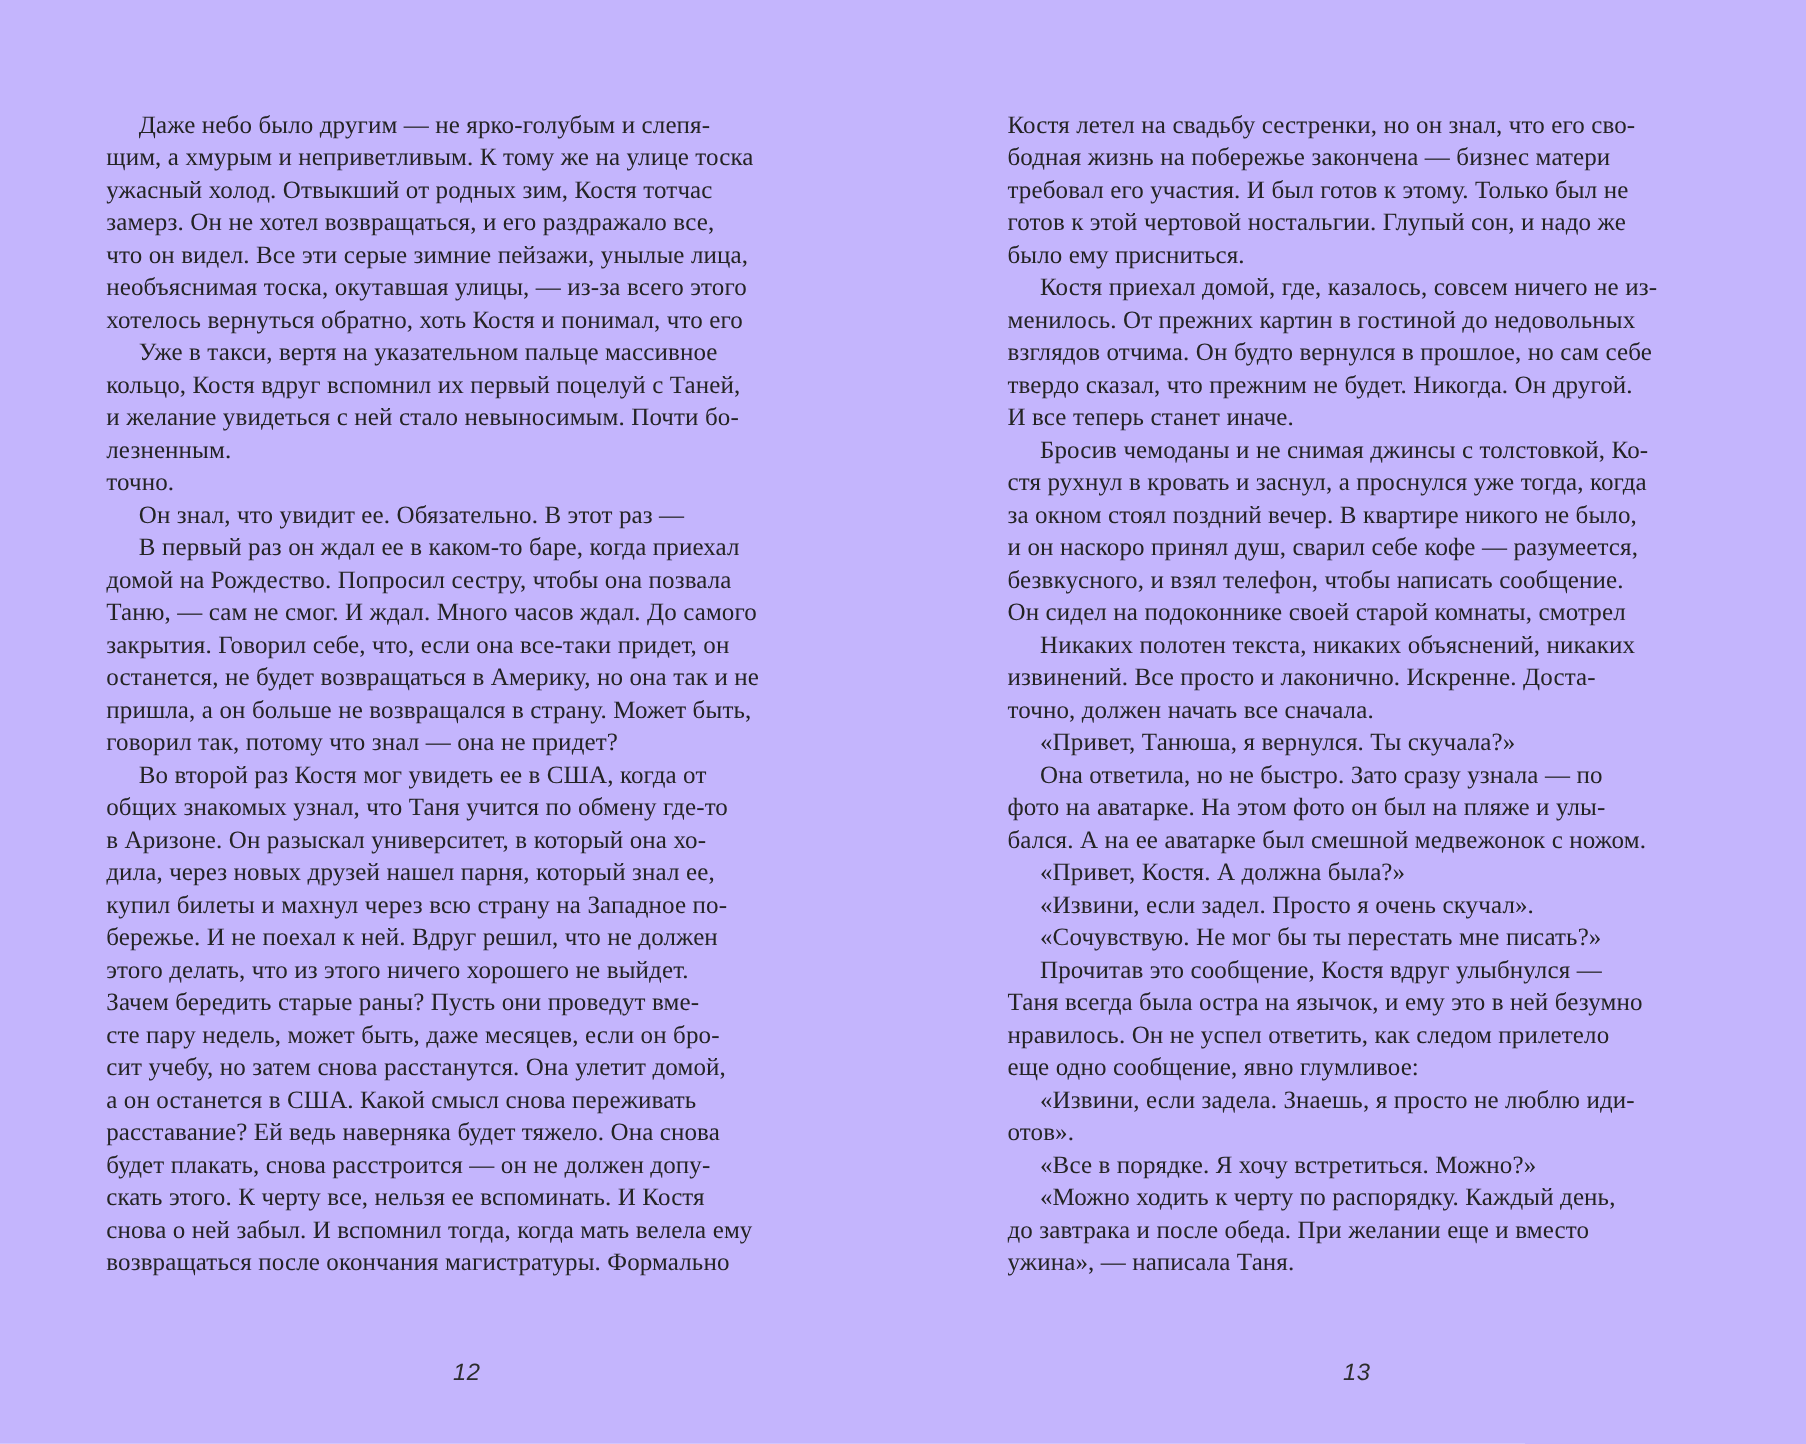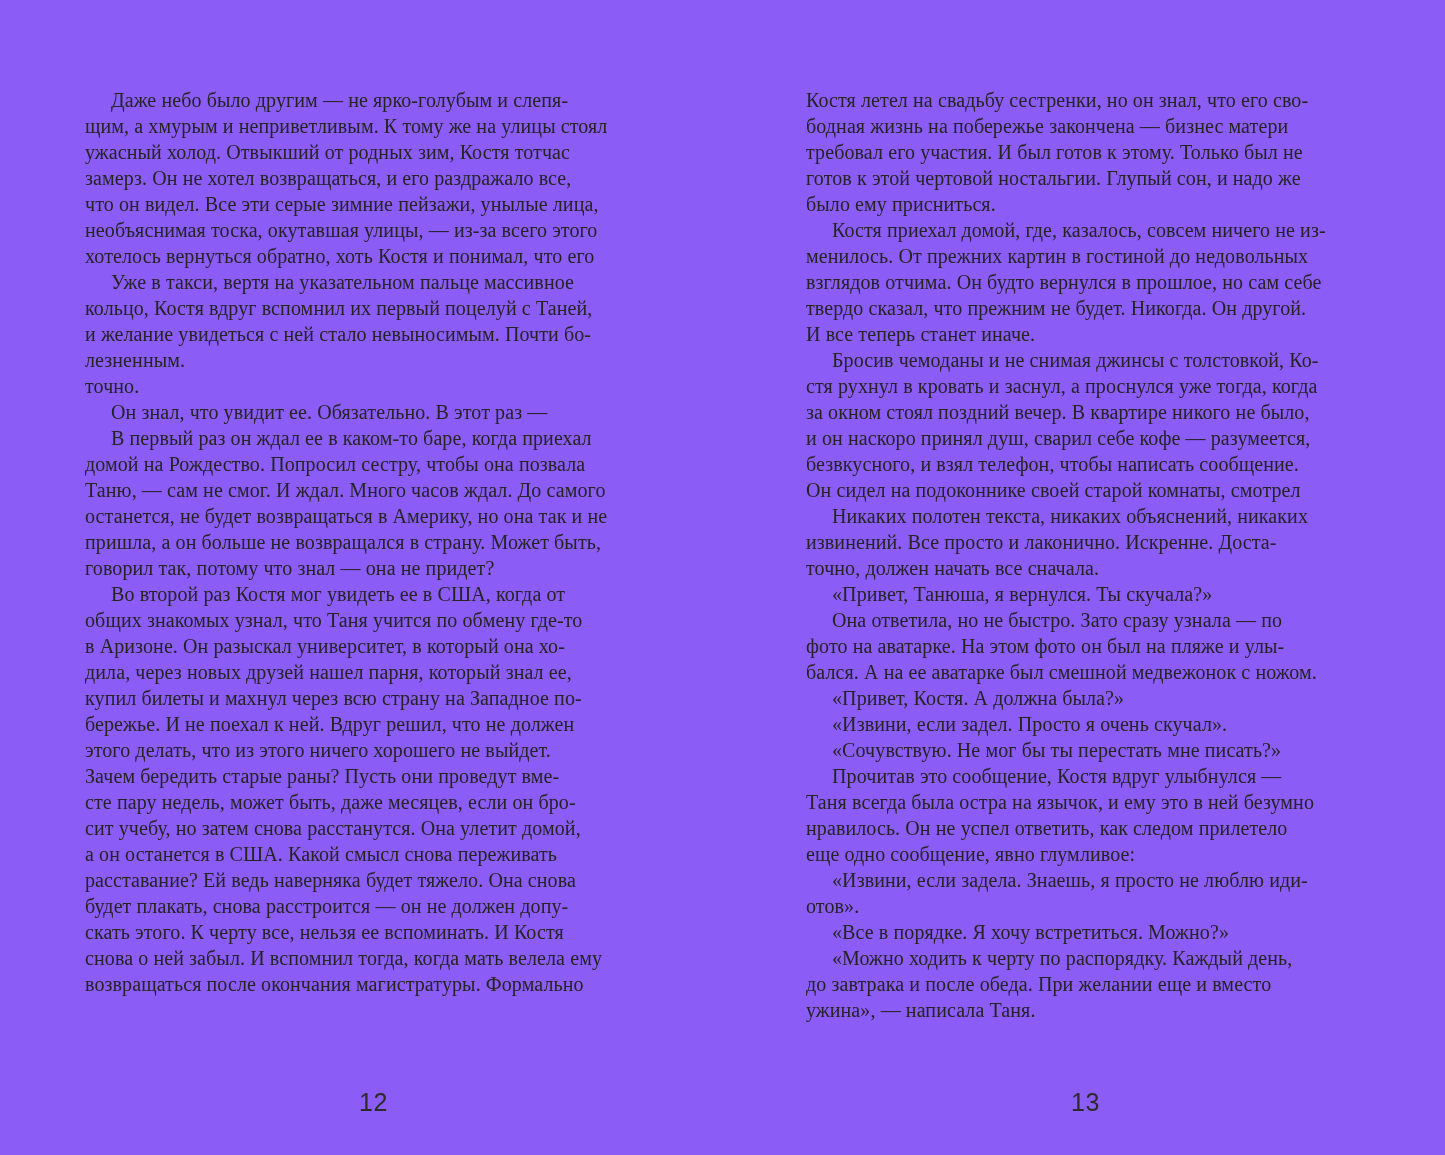--- a/index.html
+++ b/index.html
@@ -8,21 +8,21 @@
     background: #ffffff;
   }
   body {
     position: relative;
     width: 1445px;
     height: 1155px;
     overflow: hidden;
     font-family: "Liberation Serif", "DejaVu Serif", serif;
     color: #242424;
   }
-  .spread { position: absolute; inset: 0; background: #8b5cf6; }
+  .spread { position: absolute; inset: 0; background: #c4b5fd; }
 
   .page-column { position: absolute; top: 0; height: 1155px; }
   #col-left  { left: 85px;  width: 577px; }
   #col-right { left: 806px; width: 559px; }
 
   .text-block {
     position: absolute;
     top: 87px;
     left: 0;
     right: 0;
@@ -46,55 +46,57 @@
   .line.last::after { content: none; }
   .line.indent { text-indent: 26px; }
 
   .folio {
     position: absolute;
     top: 1088px;
     left: 0;
     right: 0;
     text-align: center;
     font-family: "Liberation Sans", sans-serif;
-    font-size: 25px;
+    font-size: 19px;
     letter-spacing: 0.5px;
     color: #2b2b2b;
+    font-style: italic;
   }
 </style>
 </head>
 <body>
 
 <div class="spread">
 
   <section class="page-column" id="col-left">
     <div class="text-block">
         <div class="para">
           <div class="line indent">Даже небо было другим — не ярко-голубым и слепя-</div>
-          <div class="line">щим, а хмурым и неприветливым. К тому же на улицы стоял</div>
+          <div class="line">щим, а хмурым и неприветливым. К тому же на улице тоска</div>
           <div class="line">ужасный холод. Отвыкший от родных зим, Костя тотчас</div>
           <div class="line">замерз. Он не хотел возвращаться, и его раздражало все,</div>
           <div class="line">что он видел. Все эти серые зимние пейзажи, унылые лица,</div>
           <div class="line">необъяснимая тоска, окутавшая улицы, — из-за всего этого</div>
           <div class="line">хотелось вернуться обратно, хоть Костя и понимал, что его</div>
         </div>
         <div class="para">
           <div class="line indent">Уже в такси, вертя на указательном пальце массивное</div>
           <div class="line">кольцо, Костя вдруг вспомнил их первый поцелуй с Таней,</div>
           <div class="line">и желание увидеться с ней стало невыносимым. Почти бо-</div>
           <div class="line last">лезненным.</div>
         </div>
         <div class="para">
           <div class="line last">точно.</div>
           <div class="line indent">Он знал, что увидит ее. Обязательно. В этот раз —</div>
         </div>
         <div class="para">
           <div class="line indent">В первый раз он ждал ее в каком-то баре, когда приехал</div>
           <div class="line">домой на Рождество. Попросил сестру, чтобы она позвала</div>
           <div class="line">Таню, — сам не смог. И ждал. Много часов ждал. До самого</div>
+          <div class="line">закрытия. Говорил себе, что, если она все-таки придет, он</div>
           <div class="line">останется, не будет возвращаться в Америку, но она так и не</div>
           <div class="line">пришла, а он больше не возвращался в страну. Может быть,</div>
           <div class="line last">говорил так, потому что знал — она не придет?</div>
         </div>
         <div class="para">
           <div class="line indent">Во второй раз Костя мог увидеть ее в США, когда от</div>
           <div class="line">общих знакомых узнал, что Таня учится по обмену где-то</div>
           <div class="line">в Аризоне. Он разыскал университет, в который она хо-</div>
           <div class="line">дила, через новых друзей нашел парня, который знал ее,</div>
           <div class="line">купил билеты и махнул через всю страну на Западное по-</div>

